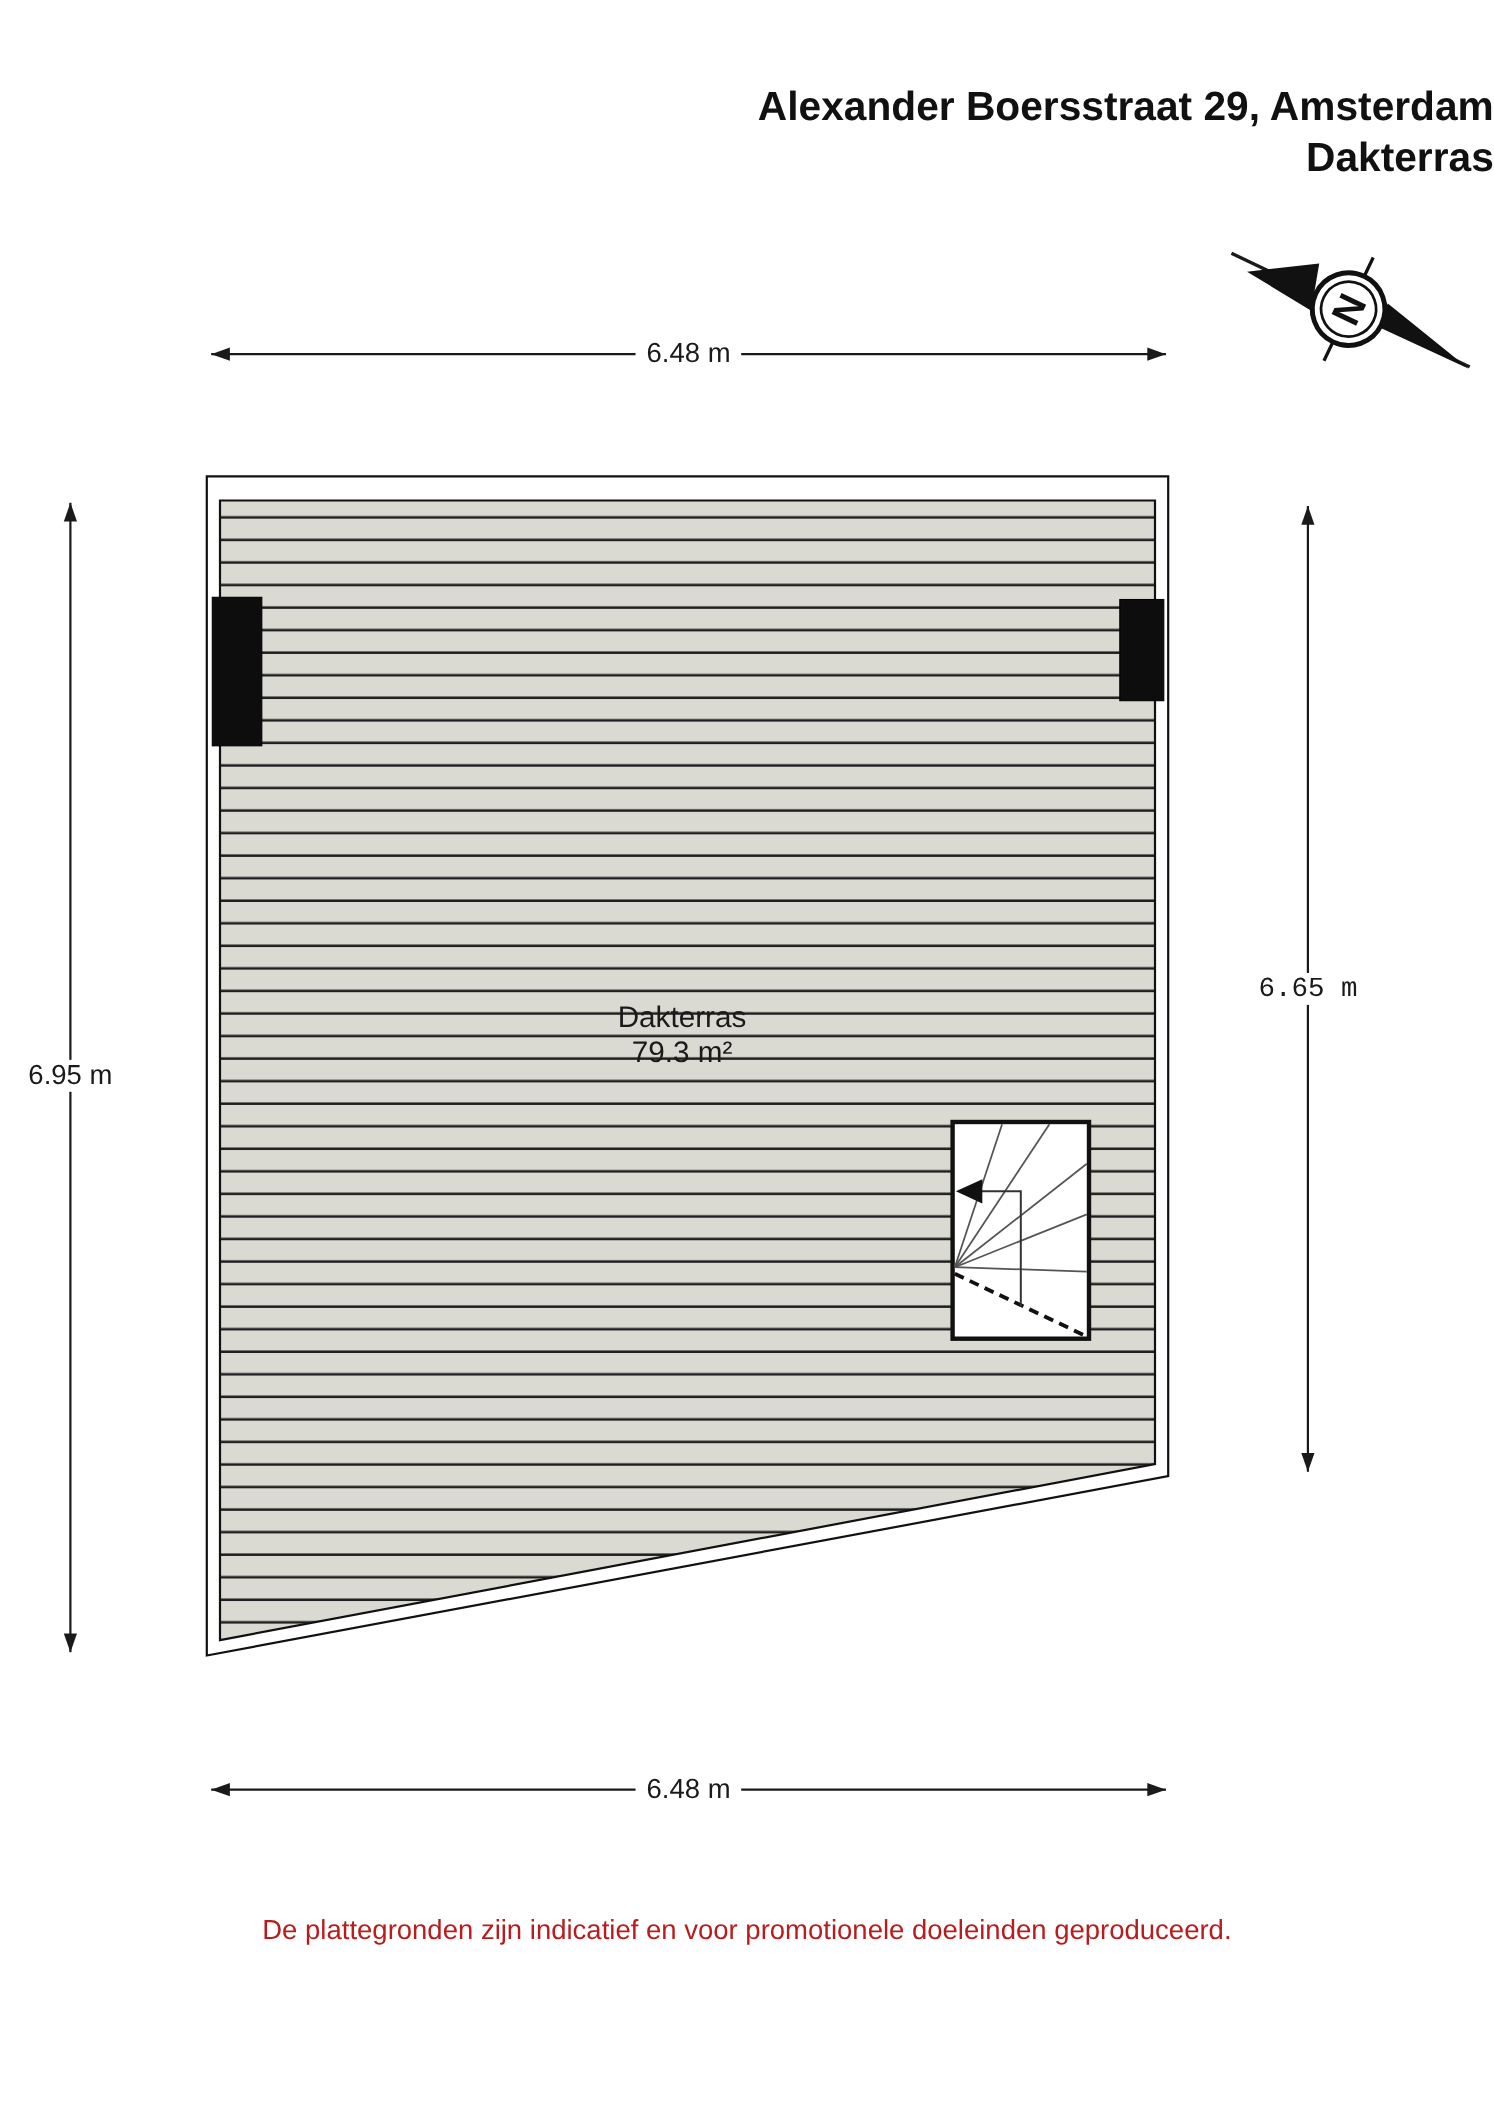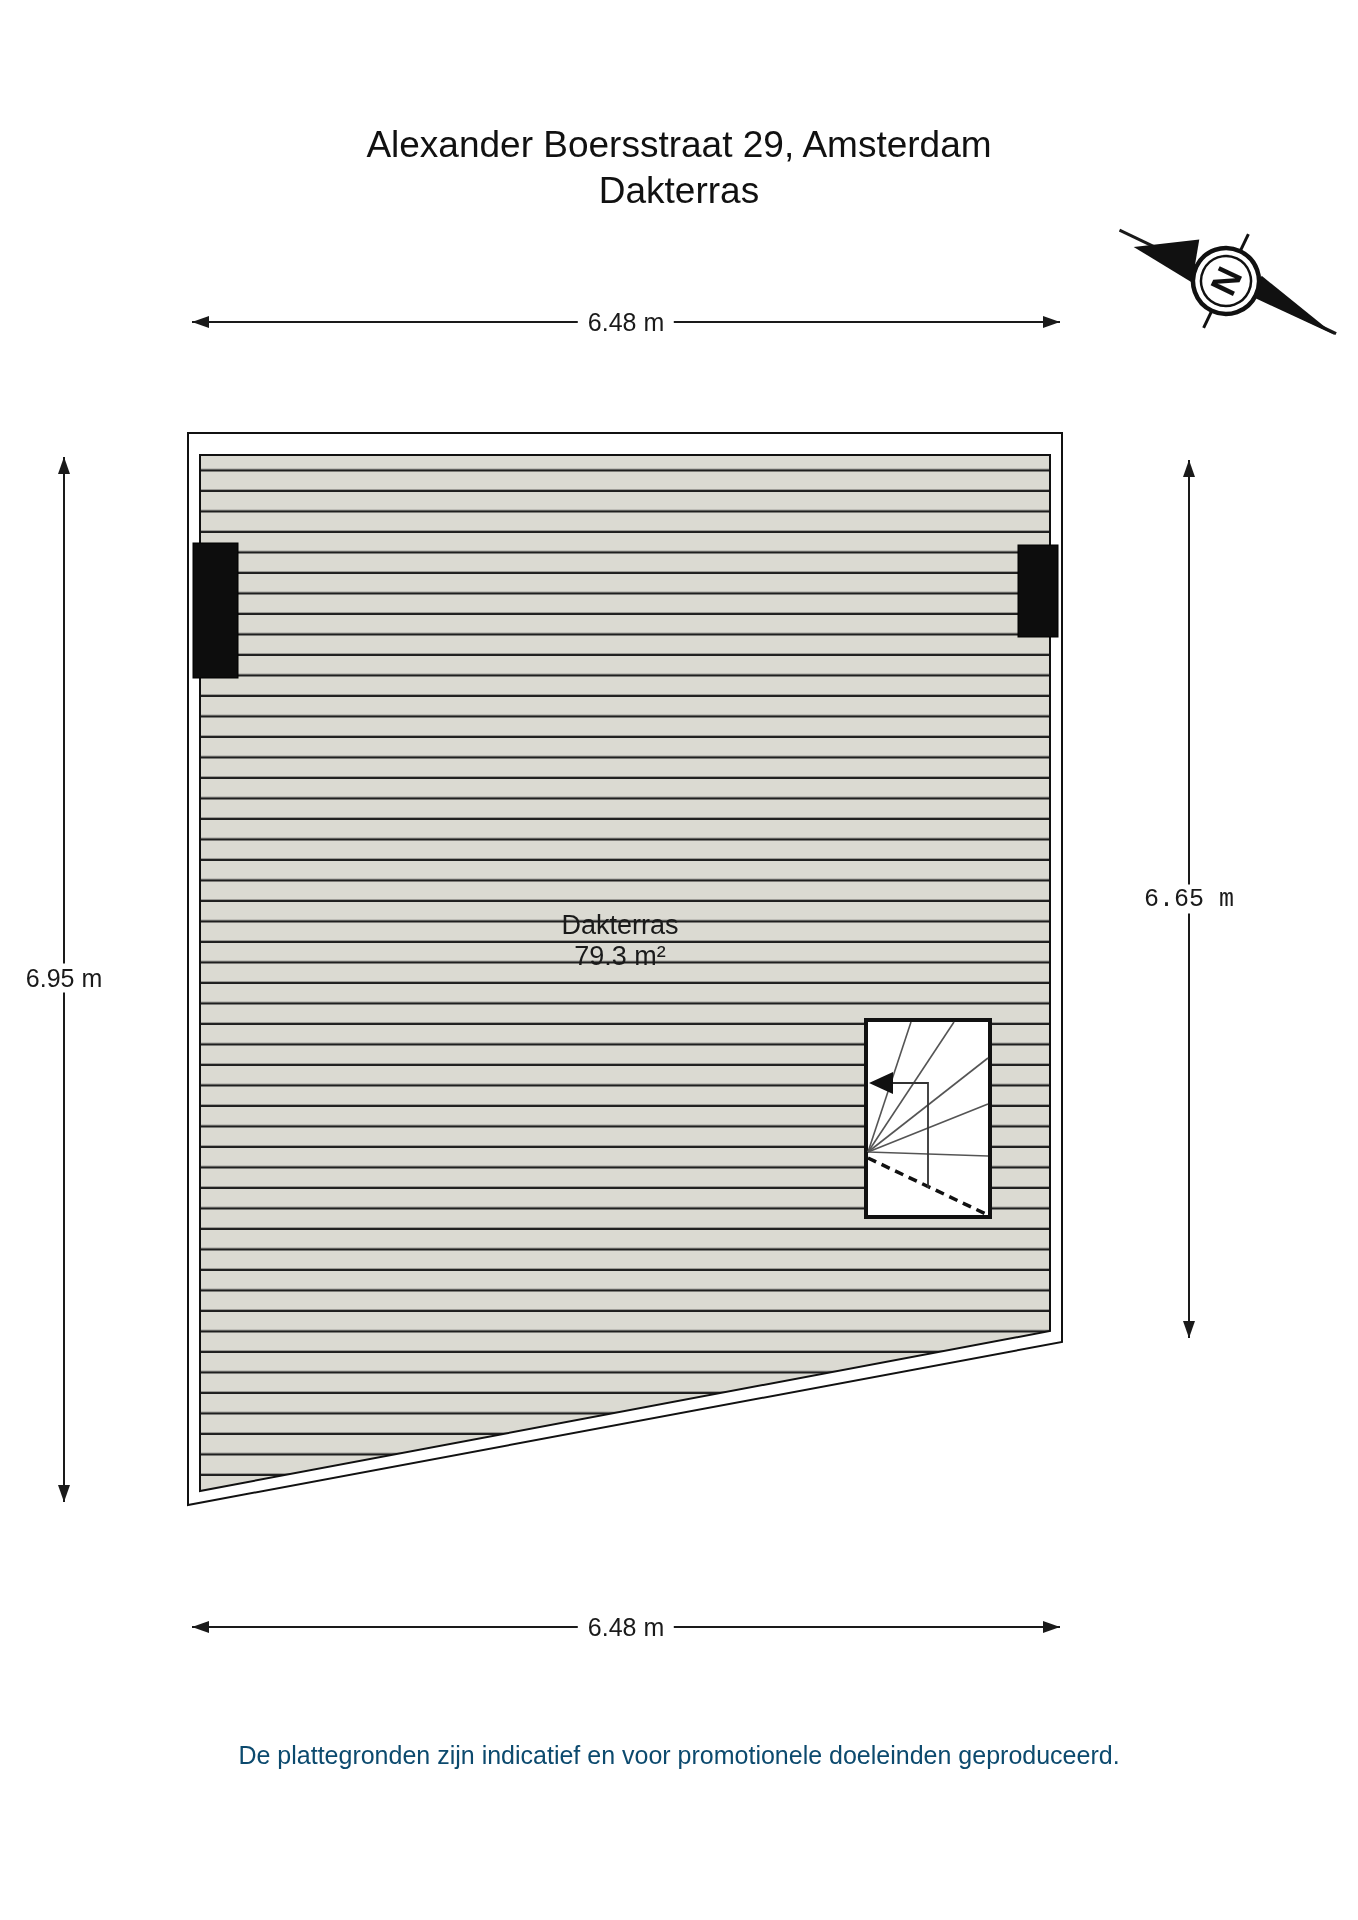--- a/index.html
+++ b/index.html
@@ -9,33 +9,33 @@
     --deck_line:#1f1f1f;
     --wall_fill:#ffffff;
     --chimney:#0d0d0d;
   }
   html,body{margin:0;padding:0;background:var(--background);}
   .page{
     position:relative;width:1358px;height:1920px;background:var(--background);
     font-family:"Liberation Sans", sans-serif;color:var(--ink);overflow:hidden;
   }
   .plan-svg{position:absolute;left:0;top:0;width:1358px;height:1920px;}
-  .title-block{position:absolute;top:74px;left:0;width:1358px;text-align:center;
-    font-weight:normal;font-size:37px;line-height:46px;color:#111;margin-top:48px;}
+  .title-block{position:absolute;top:74px;left:0;width:1358px;text-align:right;
+    font-weight:bold;font-size:37px;line-height:46px;color:#111;}
   .dim-label{
     position:absolute;transform:translate(-50%,-50%);
     background:var(--background);padding:0 10px;font-size:25px;white-space:nowrap;
   }
   .room-label{
     position:absolute;left:620px;top:941px;transform:translate(-50%,-50%);
     text-align:center;font-size:27px;line-height:31px;white-space:nowrap;
   }
   .footer-block{
     position:absolute;top:1741px;left:0;width:1358px;text-align:center;
-    font-size:25px;line-height:29px;color:#0c4a6e;
+    font-size:25px;line-height:29px;color:#b91c1c;
   }
   
   .outline{fill:var(--wall_fill);stroke:#111;stroke-width:2;}
   .deck{fill:url(#deckBoards);stroke:#111;stroke-width:2;}
   .deck-board-rect{fill:var(--deck_fill);}
   .deck-line-rect{fill:var(--deck_line);}
   .chimney{fill:var(--chimney);stroke:#000;stroke-width:1;}
   .dim{stroke:var(--ink);stroke-width:2;}
   .dim-head{fill:var(--ink);}
   .stairs-box{fill:var(--wall_fill);stroke:#111;stroke-width:4;}

